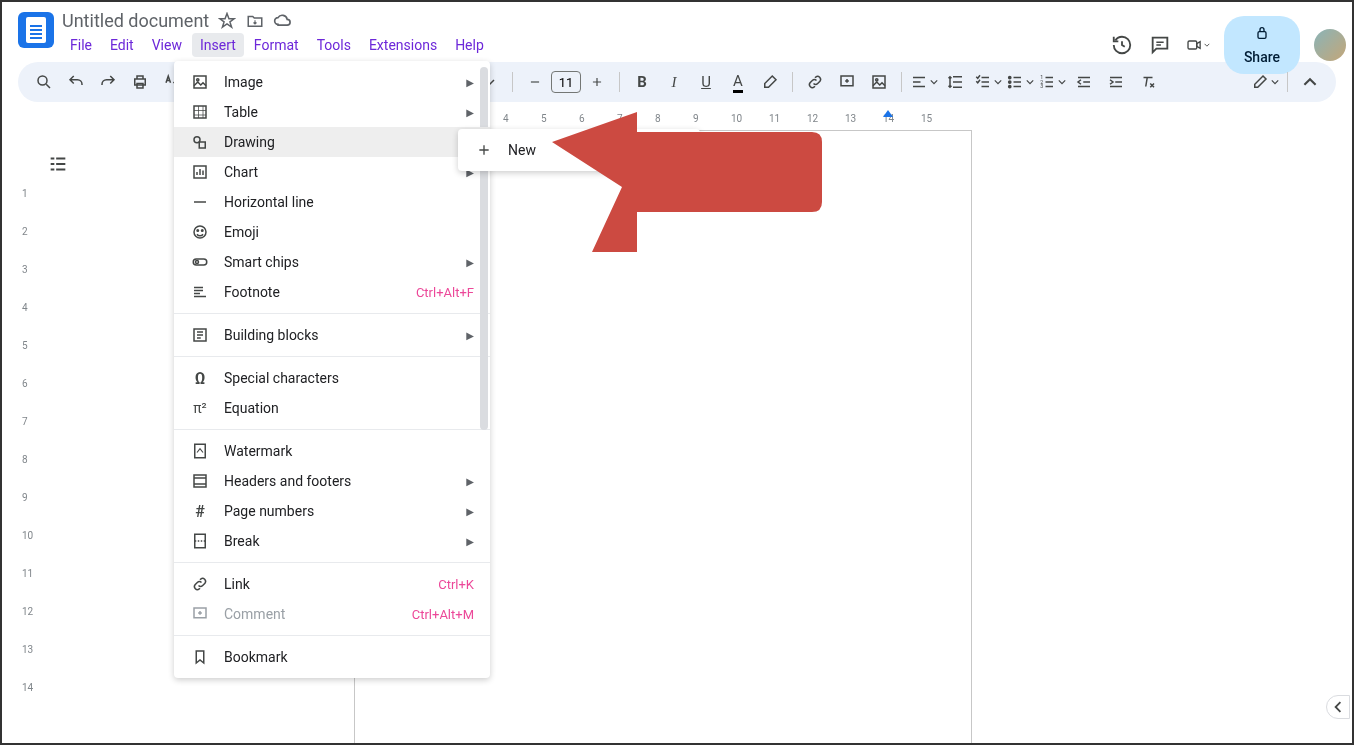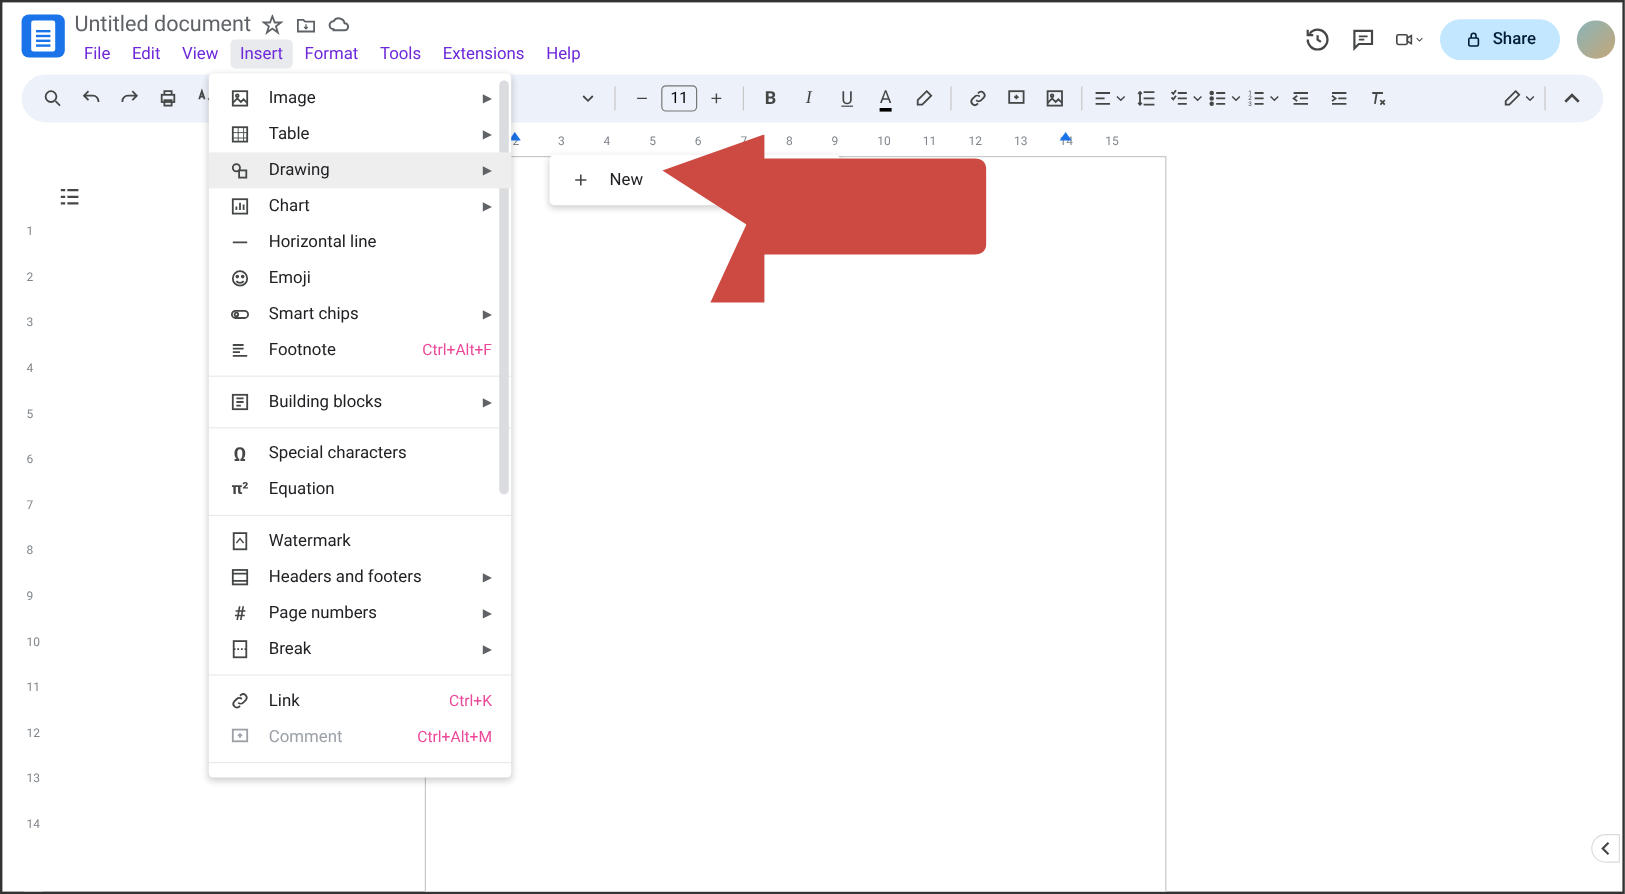--- a/index.html
+++ b/index.html
@@ -11,28 +11,28 @@
 .title-area { flex: 1; }
 .title-row { display: flex; align-items: center; gap: 8px; }
 .doc-title { font-size: 18px; color: #5f6368; }
 .title-icon { width: 20px; height: 20px; color: #5f6368; cursor: pointer; display: flex; align-items: center; justify-content: center; }
 .menubar { display: flex; gap: 2px; margin-top: 2px; }
 .menu-item { padding: 4px 8px; font-size: 14px; color: #6d28d9; border-radius: 4px; cursor: pointer; }
 .menu-item.active { background: #e8eaed; }
 .header-right { display: flex; align-items: center; gap: 14px; margin-top: 6px; }
 .header-icon { width: 24px; height: 24px; color: #444746; cursor: pointer; display: flex; align-items: center; justify-content: center; }
 .header-icon-wide { display: flex; align-items: center; gap: 2px; }
-.share-btn { background: #c2e7ff; border-radius: 20px; padding: 9px 20px; display: flex; align-items: center; gap: 8px; font-size: 14px; color: #001d35; cursor: pointer; font-weight: 500; }
+.share-btn { background: #c2e7ff; border-radius: 20px; padding: 9px 20px; display: flex; align-items: center; gap: 8px; font-size: 14px; color: #001d35; cursor: pointer; font-weight: 500; flex-direction: column; }
 .avatar { width: 32px; height: 32px; border-radius: 50%; background: linear-gradient(135deg, #8ab4b8, #c4a678); }
 .toolbar { background: #edf2fa; border-radius: 24px; margin: 2px 16px 0 16px; height: 40px; display: flex; align-items: center; padding: 0 12px; gap: 4px; }
 .tb-btn { width: 28px; height: 28px; display: flex; align-items: center; justify-content: center; color: #444746; cursor: pointer; border-radius: 4px; }
 .tb-sep { width: 1px; height: 20px; background: #c7c7c7; margin: 0 4px; }
 .font-size-box { display: flex; align-items: center; gap: 2px; }
 .font-size-input { width: 30px; height: 22px; border: 1px solid #747775; border-radius: 4px; text-align: center; font-size: 13px; background: #edf2fa; }
-.dropdown-menu { position: absolute; left: 172px; top: 59px; width: 252px; background: #fff; box-shadow: 0 2px 6px rgba(0,0,0,0.2); border-radius: 4px; padding: 6px 0; z-index: 100; }
+.dropdown-menu { position: absolute; left: 172px; top: 59px; width: 316px; background: #fff; box-shadow: 0 2px 6px rgba(0,0,0,0.2); border-radius: 4px; padding: 6px 0; z-index: 100; }
 .dd-item { display: flex; align-items: center; padding: 5px 16px; height: 30px; font-size: 14px; color: #202124; cursor: pointer; gap: 14px; position: relative; }
 .dd-item.highlighted { background: #eeeeee; }
 .dd-item.disabled { color: #9aa0a6; }
 .dd-icon { width: 20px; height: 20px; display: flex; align-items: center; justify-content: center; color: #444746; flex-shrink: 0; }
 .dd-item.disabled .dd-icon { color: #9aa0a6; }
 .dd-label { flex: 1; }
 .dd-shortcut { font-size: 13px; color: #ec4899; }
 .dd-arrow { font-size: 10px; color: #5f6368; }
 .dd-divider { height: 1px; background: #e8eaed; margin: 6px 0; }
 .dd-scrollbar { position: absolute; right: 2px; top: 6px; bottom: 6px; width: 8px; }
@@ -435,21 +435,21 @@
     </div>
     <div class="dd-divider"></div>
     <div class="dd-item">
       <span class="dd-icon">
         <span style="font-size:16px;font-weight:600">Ω</span>
       </span>
       <span class="dd-label">Special characters</span>
     </div>
     <div class="dd-item">
       <span class="dd-icon">
-        <span style="font-size:14px;font-weight:700">π²</span>
+        <span style="font-size:14px;font-weight:400">π²</span>
       </span>
       <span class="dd-label">Equation</span>
     </div>
     <div class="dd-divider"></div>
     <div class="dd-item">
       <span class="dd-icon">
         <svg width="18" height="18" viewBox="0 0 24 24" fill="none" stroke="#444746" stroke-width="2">
           <rect x="5" y="3" width="14" height="18"></rect>
           <path d="M8 14l4-5 4 5" stroke-width="1.5"></path>
         </svg>
@@ -497,20 +497,28 @@
       <span class="dd-icon">
         <svg width="18" height="18" viewBox="0 0 24 24" fill="none" stroke="currentColor" stroke-width="2">
           <rect x="4" y="4" width="16" height="13"></rect>
           <path d="M12 8v5M9.5 10.5h5"></path>
         </svg>
       </span>
       <span class="dd-label">Comment</span>
       <span class="dd-shortcut">Ctrl+Alt+M</span>
     </div>
     <div class="dd-divider"></div>
+    <div class="dd-item">
+      <span class="dd-icon">
+        <svg width="18" height="18" viewBox="0 0 24 24" fill="none" stroke="#444746" stroke-width="2">
+          <path d="M7 4h10v16l-5-4-5 4z"></path>
+        </svg>
+      </span>
+      <span class="dd-label">Bookmark</span>
+    </div>
   </div>
 
 <div class="submenu" id="drawing-submenu">
     <div class="dd-item">
       <span class="dd-icon">
         <svg width="16" height="16" viewBox="0 0 24 24" stroke="#444746" stroke-width="2">
           <path d="M12 5v14M5 12h14"></path>
         </svg>
       </span>
       <span class="dd-label">New</span>

